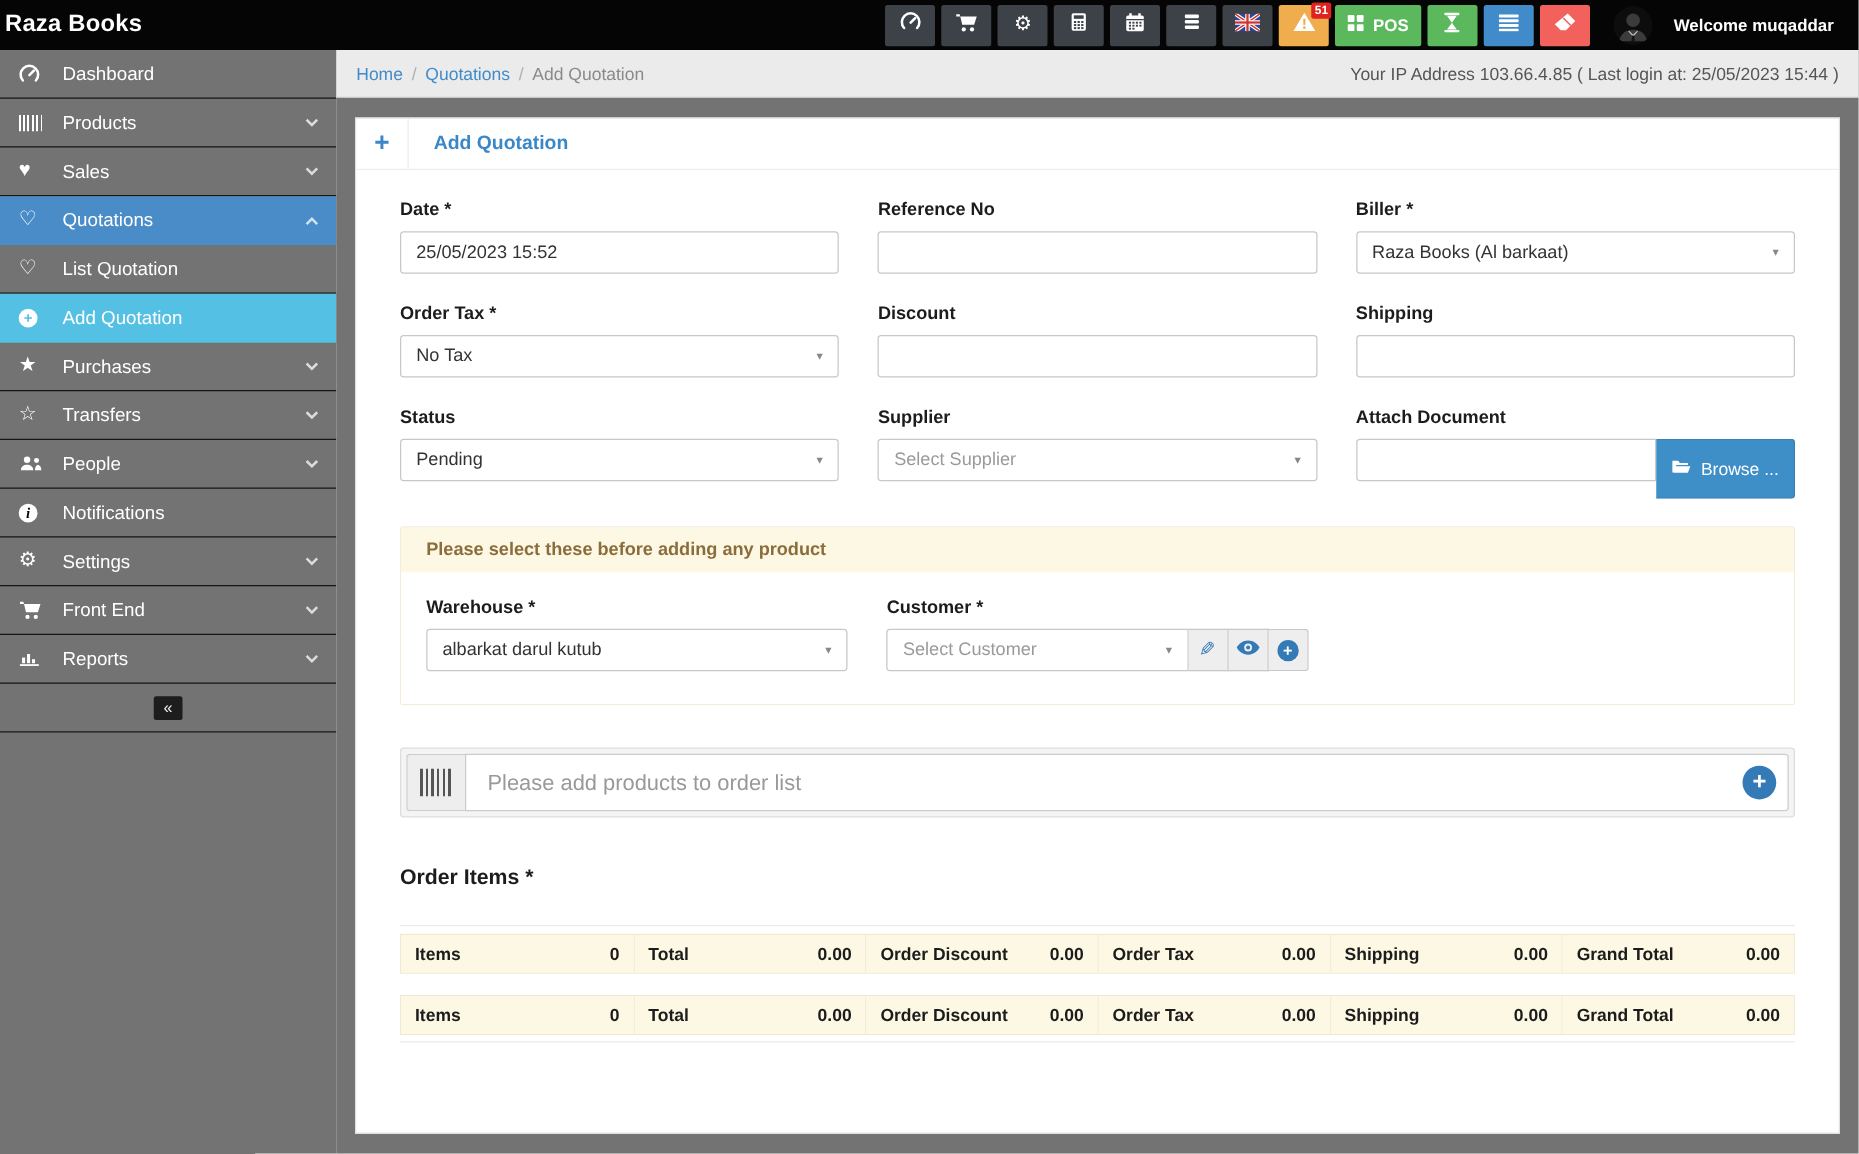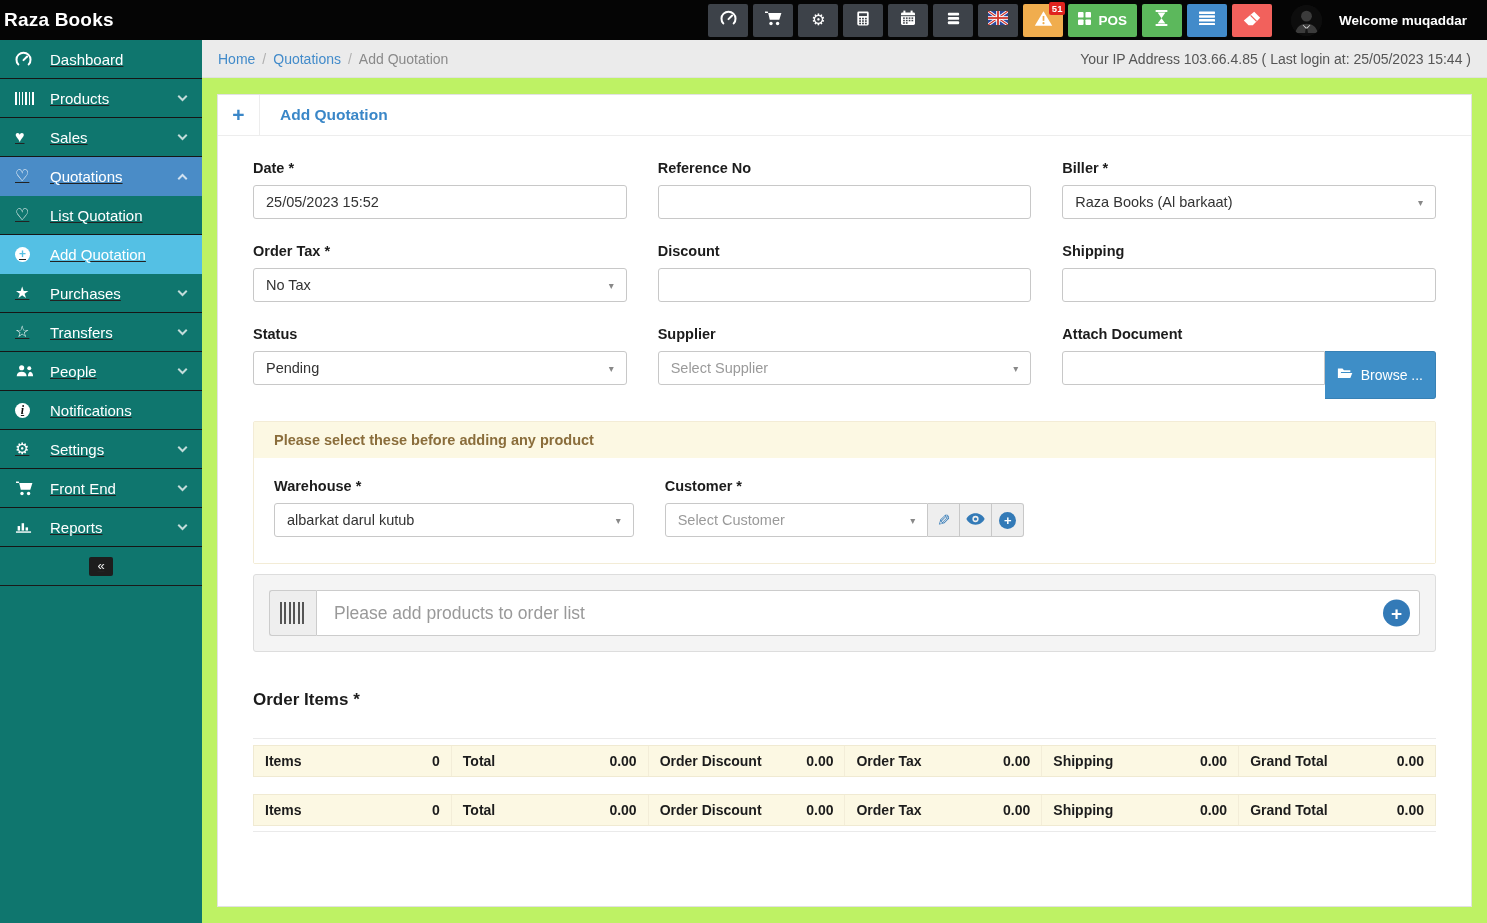--- a/index.html
+++ b/index.html
@@ -20,21 +20,21 @@
   .icon-btn.red    { background:#f2615c; }
   .icon-btn.pos    { width:auto; padding:0 10px; gap:7px; color:#fff; font-weight:bold; font-size:13.5px; }
   .nav-badge { position:absolute; top:-2px; right:-2px; background:#e0231e; color:#fff; font-size:9.5px; font-weight:bold; padding:1px 3px; border-radius:2px; line-height:1.2; }
   .avatar { width:31px; height:31px; border-radius:50%; overflow:hidden; background:#101010; margin-left:14px; flex:none; }
   .welcome { color:#fff; font-weight:bold; font-size:13.5px; margin-left:12px; white-space:nowrap; }
 
   
   .shell { display:flex; height:883px; }
 
   
-  .sidebar { width:202px; background:#0f766e; flex:none; display:flex; flex-direction:column;text-decoration:underline; }
+  .sidebar { width:269px; background:#737373; flex:none; display:flex; flex-direction:column; }
   .side-item { height:39px; flex:none; display:flex; align-items:center; padding:0 16px 0 15px; color:#fff; font-size:15px; border-bottom:1px solid #161616; cursor:pointer; }
   .side-item .ic { width:35px; flex:none; display:flex; align-items:center; }
   .side-item .lbl { flex:1; }
   .side-item.active-parent { background:#4a8cc7; border-bottom-color:#4a8cc7; }
   .side-item.active-sub { background:#54c0e4; border-bottom-color:#54c0e4; }
   .chev { width:7px; height:7px; border-right:2px solid rgba(255,255,255,.75); border-bottom:2px solid rgba(255,255,255,.75); transform:rotate(45deg); margin-top:-4px; }
   .chev.up { transform:rotate(-135deg); margin-top:4px; }
   .glyph { color:#fff; font-size:16px; line-height:1; }
   .collapse-row { padding:10px 0 9px; display:flex; justify-content:center; border-bottom:1px solid #1a1a1a; }
   .collapse-btn { background:#1d1d1d; color:#eee; font-size:13px; padding:1px 8px 3px; cursor:pointer; border-radius:2px; }
@@ -43,21 +43,21 @@
   .ci { border-radius:50%; display:inline-flex; align-items:center; justify-content:center; font-weight:bold; line-height:1; }
   .ci.white { width:15px; height:15px; background:#fff; font-size:12px; }
   .ci.white.plus { color:#54c0e4; }
   .ci.white.info { color:#0a0a0a; font-style:italic; font-family:"Liberation Serif", serif; }
   .ci.blue { background:#337ab7; color:#fff; }
 
   .barcode { width:19px; height:13px; background:repeating-linear-gradient(90deg,#fff 0,#fff 1.5px,transparent 1.5px,transparent 3.5px); }
   .barcode.dark { width:26px; height:22px; background:repeating-linear-gradient(90deg,#555 0,#555 2px,transparent 2px,transparent 4.5px); }
 
   
-  .main { flex:1; display:flex; flex-direction:column; background:#bef264; min-width:0; }
+  .main { flex:1; display:flex; flex-direction:column; background:#737373; min-width:0; }
   .crumb-bar { height:38px; flex:none; background:#ebebeb; border-bottom:1px solid #e0e0e0; display:flex; align-items:center; padding:0 16px; font-size:14px; }
   .crumb-link { color:#428bca; cursor:pointer; }
   .crumb-sep { color:#b0b0b0; margin:0 7px; }
   .crumb-current { color:#8a8a8a; }
   .session-info { margin-left:auto; color:#555; font-size:14px; }
 
   .content { flex:1; padding:16px 15px 16px; display:flex; flex-direction:column; min-height:0; }
   .panel { background:#fff; border:1px solid #e2e2e2; flex:1; overflow:hidden; }
   .panel-head { height:41px; display:flex; align-items:center; border-bottom:1px solid #ededed; }
   .panel-plus { width:42px; flex:none; text-align:center; color:#3a87c8; font-size:21px; font-weight:bold; border-right:1px solid #ededed; line-height:40px; }
@@ -83,21 +83,21 @@
   .notice-body { background:#fff; padding:20px 20px 26px; }
   .notice-body .grid3 { column-gap:31px; }
 
   .cust-group { display:flex; }
   .cust-group .select { flex:1; border-radius:3px 0 0 3px; min-width:0; }
   .addon-btn { width:32px; height:34px; flex:none; background:#eee; border:1px solid #c8c8c8; border-left:0; display:flex; align-items:center; justify-content:center; cursor:pointer; }
   .addon-btn:last-child { border-radius:0 3px 3px 0; }
   .addon-btn .pencil { color:#337ab7; font-size:16px; transform:scaleX(-1); display:inline-block; }
   .addon-btn .ci.blue { width:17px; height:17px; font-size:13px; }
 
-  .product-bar { margin-top:10px; background:#f4f4f4; border:1px solid #ddd; border-radius:3px; padding:15px; }
+  .product-bar { margin-top:34px; background:#f4f4f4; border:1px solid #ddd; border-radius:3px; padding:4px; }
   .pb-group { display:flex; position:relative; }
   .pb-addon { width:47px; flex:none; background:#eee; border:1px solid #ccc; border-right:0; border-radius:3px 0 0 3px; display:flex; align-items:center; justify-content:center; }
   .pb-input { flex:1; height:46px; border:1px solid #ccc; border-radius:0 3px 3px 0; font-size:17.5px; padding:0 50px 0 17px; color:#333; outline:none; font-family:"Liberation Sans", sans-serif; }
   .pb-input::placeholder { color:#999; }
   .pb-plus { position:absolute; right:10px; top:50%; transform:translateY(-50%); width:27px; height:27px; font-size:19px; cursor:pointer; }
 
   .order-items { margin-top:38px; }
   .oi-label { font-weight:bold; font-size:17px; color:#1c1c1c; margin-bottom:28px; }
   .itable { border-top:1px solid #eaeaea; border-bottom:1px solid #eaeaea; padding:6px 0 5px; }
   .irow { display:grid; grid-template-columns:repeat(6,1fr); margin-bottom:17px; border:1px solid #f0ead2; }

